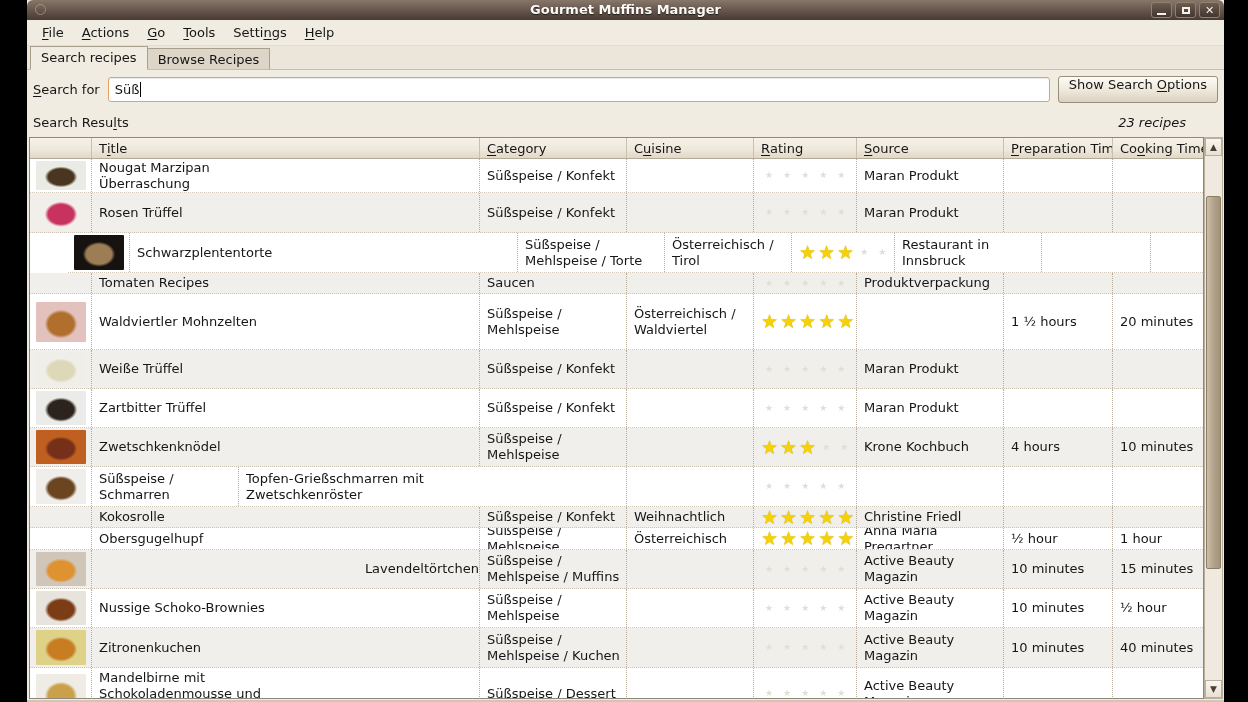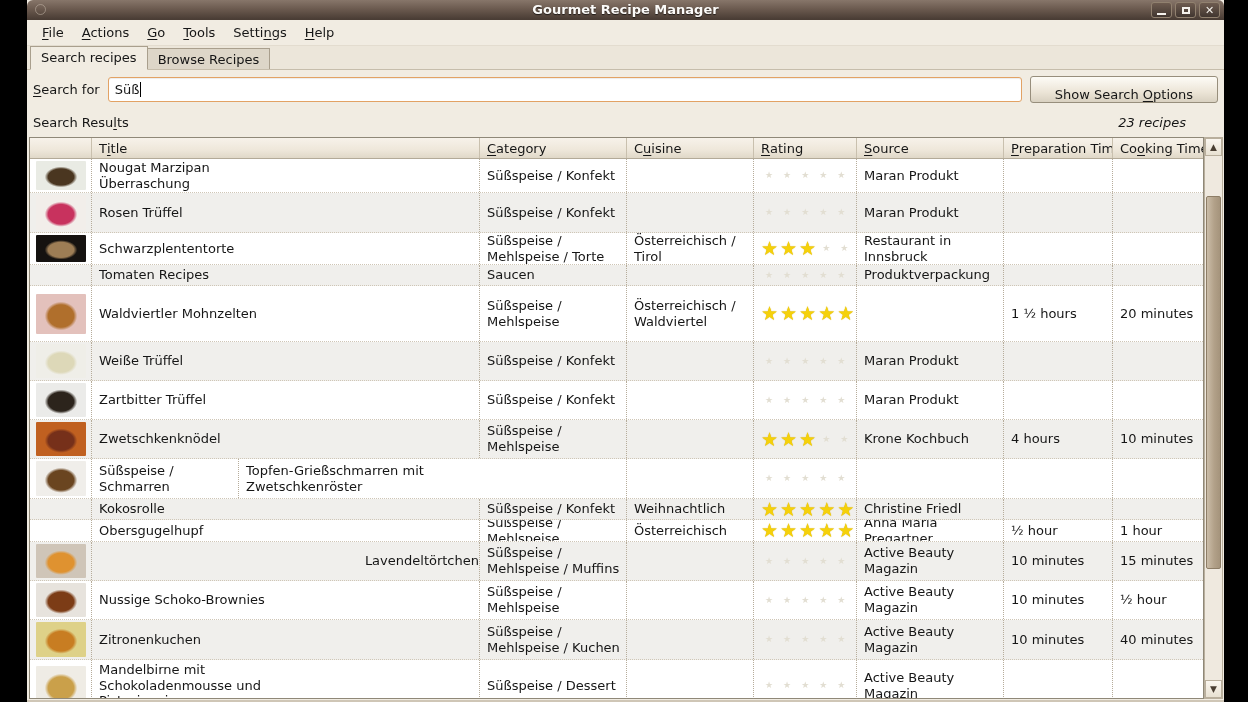--- a/index.html
+++ b/index.html
@@ -35,23 +35,23 @@
          margin-right:-1px; height:21px; }
   .tab.active { background:#f1ece2; height:24px; margin-bottom:-1px;
                 border-bottom:1px solid #f1ece2; }
   
   .search-row { display:flex; align-items:center; margin:6px 6px 0 6px; height:27px; }
   .search-label { margin-right:8px; white-space:nowrap; }
   .entry { position:relative; flex:1; height:25px; background:#fff;
            border:1px solid #e2a264; border-radius:3px; box-shadow:inset 0 1px 1px rgba(0,0,0,.08);
            display:flex; align-items:center; padding-left:6px; margin-right:8px; }
   .caret { width:1px; height:15px; background:#000; margin-left:1px; }
-  .push-btn { height:27px; padding:0 24px; border:1px solid #978e7c; border-radius:3px;
+  .push-btn { height:27px; padding:0 10px; border:1px solid #978e7c; border-radius:3px;
               background:linear-gradient(#fdfbf6,#ece5d7 60%,#d9d1c1);
-              font-size:13px; display:flex; align-items:flex-end; white-space:nowrap; cursor:default; }
+              font-size:13px; display:flex; align-items:flex-start; white-space:nowrap; cursor:default; }
   
   .results-row { display:flex; align-items:center; justify-content:space-between;
                  margin:8px 6px 0 6px; height:22px; }
   .results-count { font-style:italic; margin-right:32px; }
   
   .table-wrap { position:absolute; left:2px; right:1px; top:137px; bottom:1px; }
   .grid { position:absolute; left:0; top:0; right:19px; bottom:0;
           border:1px solid #8f8878; display:flex; flex-direction:column; background:#fff; }
   .thead { height:21px; display:flex; flex:none;
            background:linear-gradient(#f7f2ea,#eee7da 60%,#e0d8c8);
@@ -83,21 +83,21 @@
               border:1px solid #8d7d66; border-radius:2px;
               background:linear-gradient(90deg,#cbbda8,#b2a189 55%,#a5947c); }
 </style>
 </head>
 <body>
 
 <div class="window">
 
   <div class="titlebar">
     <span class="win-icon"></span>
-    <span class="win-title">Gourmet Recipe Manager</span>
+    <span class="win-title">Gourmet Muffins Manager</span>
     <span class="win-controls">
       <span class="wbtn">
           <span class="glyph-min"></span>
         </span>
       <span class="wbtn">
           <span class="glyph-max"></span>
         </span>
       <span class="wbtn">
           <span class="glyph-close">✕</span>
         </span>
@@ -189,21 +189,21 @@
           <div class="row shade" style="height: 40px;">
             <div class="cell thumb-cell" style="width: 62px;"><div class="thumb" style="background: radial-gradient(at 50% 55%, rgb(200, 50, 94) 0px, rgb(200, 50, 94) 36%, rgb(242, 238, 234) 46%);"></div></div>
             <div class="cell title-cell" style="width: 388px;"><span>Rosen Trüffel</span></div>
             <div class="cell category-cell" style="width: 147px;"><span>Süßspeise / Konfekt</span></div>
             <div class="cell cuisine-cell" style="width: 127px;"><span></span></div>
             <div class="cell rating-cell" style="width: 103px;"><span class="star empty">★</span><span class="star empty">★</span><span class="star empty">★</span><span class="star empty">★</span><span class="star empty">★</span></div>
             <div class="cell source-cell" style="width: 147px;"><span>Maran Produkt</span></div>
             <div class="cell prep-cell" style="width: 109px;"><span></span></div>
             <div class="cell cook-cell" style="width: 90px;"><span></span></div>
           </div>
-          <div class="row" style="height: 32px;">
+          <div class="row" style="height: 40px; margin-left: 38px;">
             <div class="cell thumb-cell" style="width: 62px;"><div class="thumb" style="background: radial-gradient(at 50% 55%, rgb(157, 125, 85) 0px, rgb(157, 125, 85) 36%, rgb(21, 18, 16) 46%);"></div></div>
             <div class="cell title-cell" style="width: 388px;"><span>Schwarzplententorte</span></div>
             <div class="cell category-cell" style="width: 147px;"><span>Süßspeise /
 Mehlspeise / Torte</span></div>
             <div class="cell cuisine-cell" style="width: 127px;"><span>Österreichisch / Tirol</span></div>
             <div class="cell rating-cell" style="width: 103px;"><span class="star filled">★</span><span class="star filled">★</span><span class="star filled">★</span><span class="star empty">★</span><span class="star empty">★</span></div>
             <div class="cell source-cell" style="width: 147px;"><span>Restaurant in Innsbruck</span></div>
             <div class="cell prep-cell" style="width: 109px;"><span></span></div>
             <div class="cell cook-cell" style="width: 90px;"><span></span></div>
           </div>

